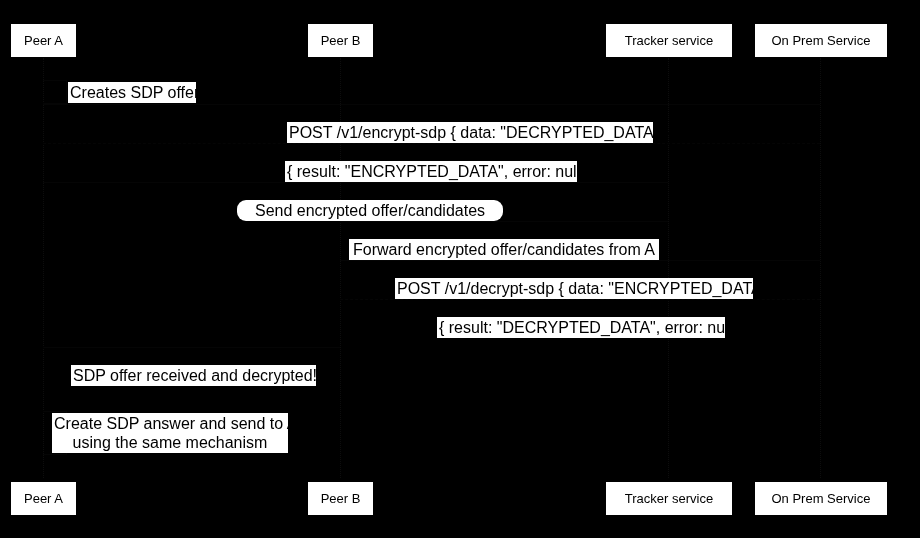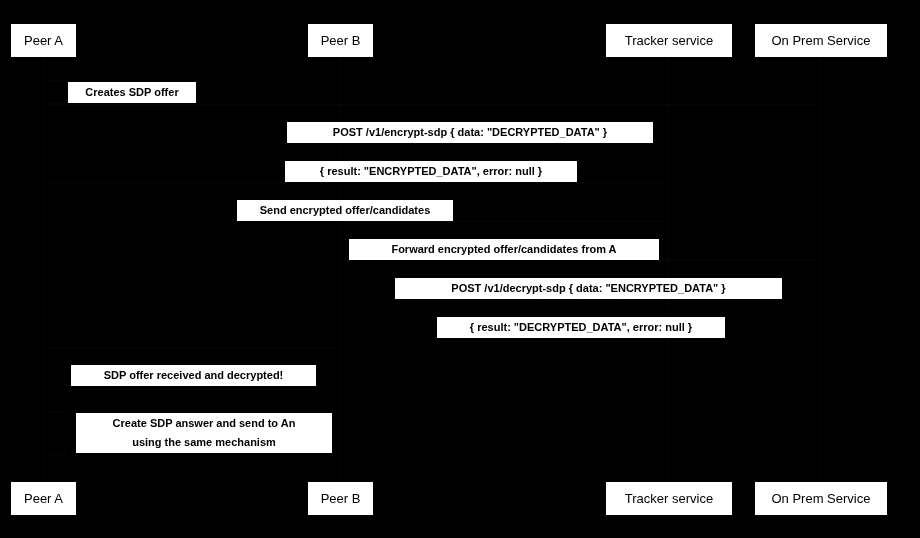--- a/index.html
+++ b/index.html
@@ -33,27 +33,26 @@
     position: absolute;
     width: 0;
     border-left: 1px dotted #0d0d0d;
     top: 58px;
     height: 420px;
   }
   .msg-label {
     position: absolute;
     background: #ffffff;
     color: #000000;
-    font-size: 11px;
+    font-size: 16px;
     line-height: 19px;
     padding: 1px 2px;
     box-sizing: border-box;
     white-space: pre;
     text-align: center;
-    font-weight: bold;
   }
   .msg-arrow {
     position: absolute;
     height: 0;
     border-top: 1px solid #050505;
   }
   .msg-arrow.dashed {
     border-top: 1px dashed #050505;
   }
   .self-loop {
@@ -95,31 +94,31 @@
   <div class="msg-arrow dashed" style="left:340px; top:299px; width:480px;"></div>
   <div class="msg-arrow" style="left:43px; top:347px; width:297px;"></div>
   <div class="self-loop" style="left:43px; top:411px; width:24px; height:44px;"></div>
 
   <div class="msg-label" style="left:68px; top:82px; width:128px;">Creates SDP offer</div>
 
   <div class="msg-label" style="left:250px; top:122px; width:366px;margin-left:37px;">POST /v1/encrypt-sdp { data: "DECRYPTED_DATA" }</div>
 
   <div class="msg-label" style="left:285px; top:161px; width:292px;">{ result: "ENCRYPTED_DATA", error: null }</div>
 
-  <div class="msg-label" style="left:237px; top:200px; width:216px;">Send encrypted offer/candidates</div>
+  <div class="msg-label" style="left:237px; top:200px; width:266px;border-radius:9px;">Send encrypted offer/candidates</div>
 
   <div class="msg-label" style="left:349px; top:239px; width:310px;">Forward encrypted offer/candidates from A</div>
 
-  <div class="msg-label" style="left:395px; top:278px; width:387px;">POST /v1/decrypt-sdp { data: "ENCRYPTED_DATA" }</div>
+  <div class="msg-label" style="left:395px; top:278px; width:358px;">POST /v1/decrypt-sdp { data: "ENCRYPTED_DATA" }</div>
 
   <div class="msg-label" style="left:437px; top:317px; width:288px;">{ result: "DECRYPTED_DATA", error: null }</div>
 
   <div class="msg-label" style="left:71px; top:365px; width:245px;">SDP offer received and decrypted!</div>
 
-  <div class="msg-label" style="left:76px; top:413px; width:256px;">Create SDP answer and send to An
+  <div class="msg-label" style="left:52px; top:413px; width:236px;">Create SDP answer and send to An
 using the same mechanism</div>
 
   <div class="participant-box" style="left:10px; top:481px; width:67px;">
     <span>Peer A</span>
   </div>
   <div class="participant-box" style="left:307px; top:481px; width:67px;">
     <span>Peer B</span>
   </div>
   <div class="participant-box" style="left:605px; top:481px; width:128px;">
     <span>Tracker service</span>

